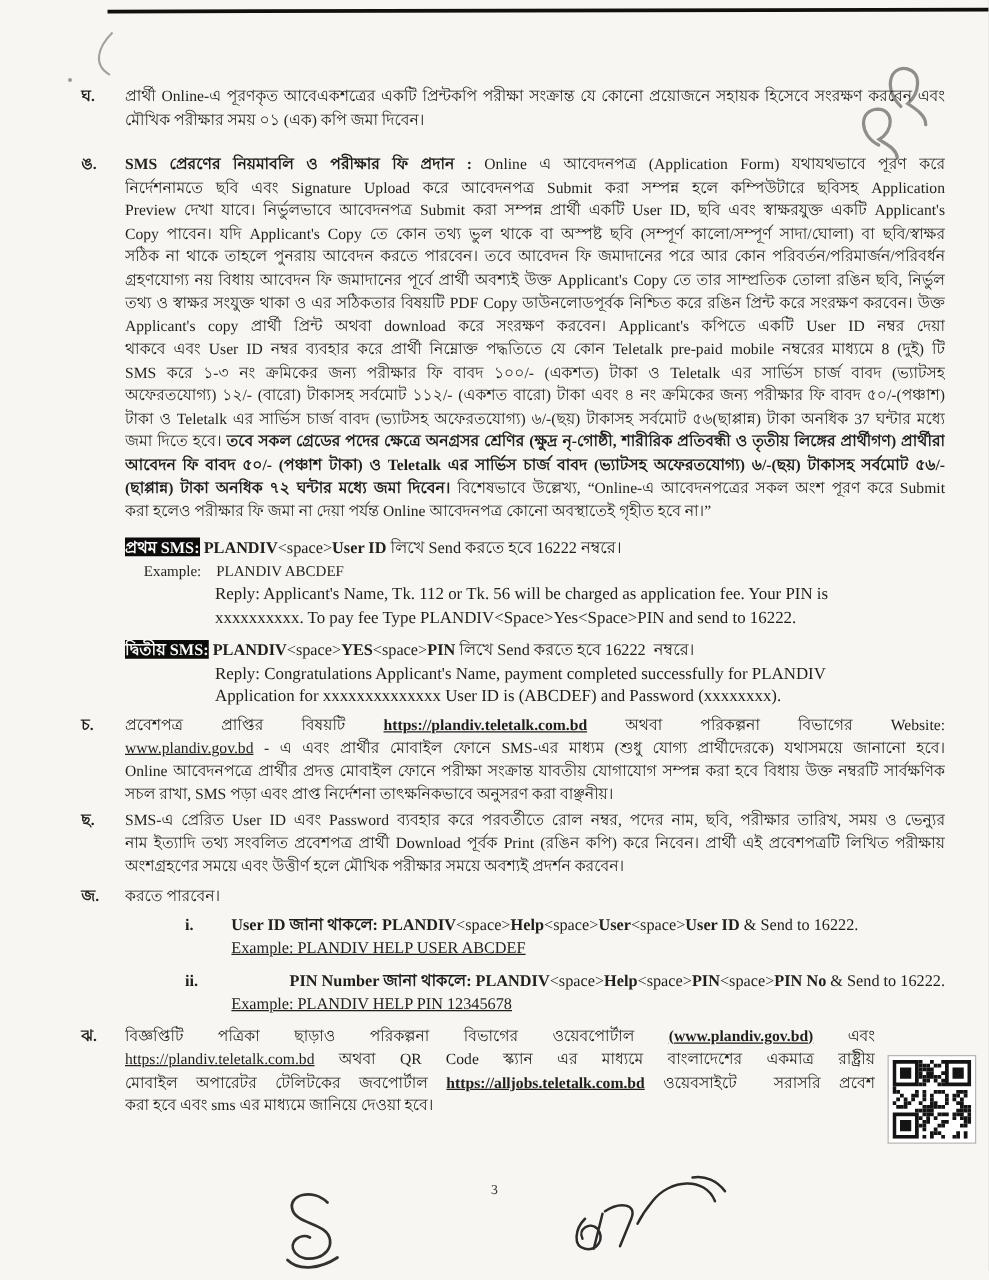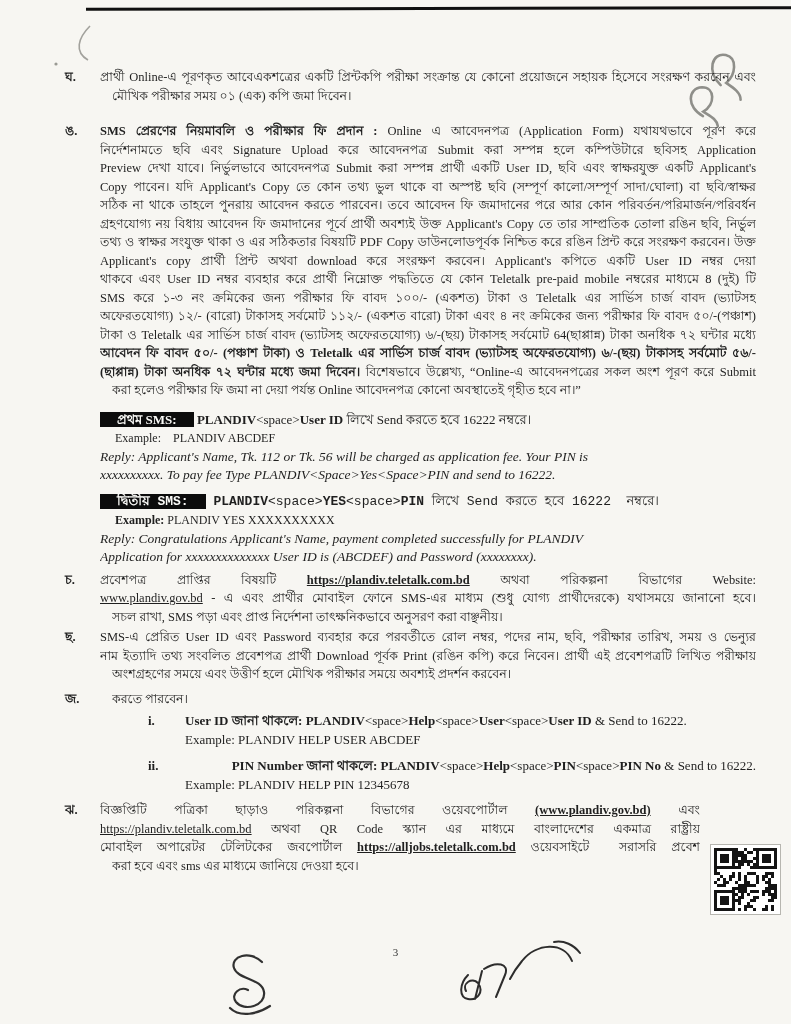--- a/index.html
+++ b/index.html
@@ -7,30 +7,30 @@
     position:relative;width:791px;height:1024px;margin:0 auto;
     background:#f7f6f2;overflow:hidden;
     font-family:"Liberation Serif", serif;color:#1f1f1f;
   }
   .top-line{position:absolute;left:86px;right:0;top:7px;height:3px;background:#101010;transform:rotate(-0.12deg);}
   .content{position:absolute;left:100px;top:68px;width:656px;}
   .group{position:relative;}
   .marker{position:absolute;left:-35px;top:0;font-weight:bold;font-size:12.5px;line-height:18.5px;}
   .line{line-height:18.5px;font-size:12.5px;white-space:pre-wrap;overflow:hidden;}
   .just .line{text-align:justify;text-align-last:justify;}
-  .just .line.end{text-align-last:left;margin-left:12px;}
+  .just .line.end{text-align-last:left;}
   .b{font-weight:bold;}
   .u{text-decoration:underline;}
-  .inv{background:#0c0c0c;color:#fbfbf8;font-weight:bold;padding:0 17px;}
+  .inv{background:#0c0c0c;color:#fbfbf8;font-weight:bold;padding:0 0;}
   .smsline .line{font-size:13px;}
   .example{margin-left:15px;} .example .line{font-size:12px;}
-  .reply{font-style:italic;} .reply .line{font-size:13.5px;}
+  .reply{margin-left:72px;} .reply .line{font-size:13.5px;}
   .list{margin-left:48px;padding-left:37px;} .list .marker{left:0;font-size:13px;}
   .list .line{font-size:13px;}
-  .list-example{margin-left:85px;} .list-example .line{font-size:13px;}
+  .list-example{margin-left:85px;} .list-example .line{font-size:13px;text-decoration:underline;}
   .qr-pad{padding-right:56px;}
   .page-number{position:absolute;left:0;right:0;top:946px;text-align:center;font-size:11px;color:#333;}
   .qr-box{position:absolute;left:710px;top:844px;background:#fff;border:1px solid #b7b6b0;padding:3px;line-height:0;}
   .sig,.hand{position:absolute;line-height:0;}
 </style>
 </head>
 <body>
 
 <div class="page">
   <div class="top-line"></div>
@@ -61,49 +61,48 @@
         <div class="line"><span>নির্দেশনামতে ছবি এবং Signature Upload করে আবেদনপত্র Submit করা সম্পন্ন হলে কম্পিউটারে ছবিসহ Application</span></div>
         <div class="line"><span>Preview দেখা যাবে। নির্ভুলভাবে আবেদনপত্র Submit করা সম্পন্ন প্রার্থী একটি User ID, ছবি এবং স্বাক্ষরযুক্ত একটি Applicant's</span></div>
         <div class="line"><span>Copy পাবেন। যদি Applicant's Copy তে কোন তথ্য ভুল থাকে বা অস্পষ্ট ছবি (সম্পূর্ণ কালো/সম্পূর্ণ সাদা/ঘোলা) বা ছবি/স্বাক্ষর</span></div>
         <div class="line"><span>সঠিক না থাকে তাহলে পুনরায় আবেদন করতে পারবেন। তবে আবেদন ফি জমাদানের পরে আর কোন পরিবর্তন/পরিমার্জন/পরিবর্ধন</span></div>
         <div class="line"><span>গ্রহণযোগ্য নয় বিধায় আবেদন ফি জমাদানের পূর্বে প্রার্থী অবশ্যই উক্ত Applicant's Copy তে তার সাম্প্রতিক তোলা রঙিন ছবি, নির্ভুল</span></div>
         <div class="line"><span>তথ্য ও স্বাক্ষর সংযুক্ত থাকা ও এর সঠিকতার বিষয়টি PDF Copy ডাউনলোডপূর্বক নিশ্চিত করে রঙিন প্রিন্ট করে সংরক্ষণ করবেন। উক্ত</span></div>
         <div class="line"><span>Applicant's copy প্রার্থী প্রিন্ট অথবা download করে সংরক্ষণ করবেন। Applicant's কপিতে একটি User ID নম্বর দেয়া</span></div>
         <div class="line"><span>থাকবে এবং User ID নম্বর ব্যবহার করে প্রার্থী নিম্নোক্ত পদ্ধতিতে যে কোন Teletalk pre-paid mobile নম্বরের মাধ্যমে 8 (দুই) টি</span></div>
         <div class="line"><span>SMS করে ১-৩ নং ক্রমিকের জন্য পরীক্ষার ফি বাবদ ১০০/- (একশত) টাকা ও Teletalk এর সার্ভিস চার্জ বাবদ (ভ্যাটসহ</span></div>
         <div class="line"><span>অফেরতযোগ্য) ১২/- (বারো) টাকাসহ সর্বমোট ১১২/- (একশত বারো) টাকা এবং ৪ নং ক্রমিকের জন্য পরীক্ষার ফি বাবদ ৫০/-(পঞ্চাশ)</span></div>
-        <div class="line"><span>টাকা ও Teletalk এর সার্ভিস চার্জ বাবদ (ভ্যাটসহ অফেরতযোগ্য) ৬/-(ছয়) টাকাসহ সর্বমোট 64(ছাপ্পান্ন) টাকা অনধিক ৭২ ঘন্টার মধ্যে</span></div>
+        <div class="line"><span>টাকা ও Teletalk এর সার্ভিস চার্জ বাবদ (ভ্যাটসহ অফেরতযোগ্য) ৬/-(ছয়) টাকাসহ সর্বমোট ৫৬(ছাপ্পান্ন) টাকা অনধিক 37 ঘন্টার মধ্যে</span></div>
+        <div class="line"><span>জমা দিতে হবে। </span><span class="b">তবে সকল গ্রেডের পদের ক্ষেত্রে অনগ্রসর শ্রেণির (ক্ষুদ্র নৃ-গোষ্ঠী, শারীরিক প্রতিবন্ধী ও তৃতীয় লিঙ্গের প্রার্থীগণ) প্রার্থীরা</span></div>
         <div class="line"><span class="b">আবেদন ফি বাবদ ৫০/- (পঞ্চাশ টাকা) ও Teletalk এর সার্ভিস চার্জ বাবদ (ভ্যাটসহ অফেরতযোগ্য) ৬/-(ছয়) টাকাসহ সর্বমোট ৫৬/-</span></div>
         <div class="line"><span class="b">(ছাপ্পান্ন) টাকা অনধিক ৭২ ঘন্টার মধ্যে জমা দিবেন।</span><span> বিশেষভাবে উল্লেখ্য, “Online-এ আবেদনপত্রের সকল অংশ পূরণ করে Submit</span></div>
         <div class="line end"><span>করা হলেও পরীক্ষার ফি জমা না দেয়া পর্যন্ত Online আবেদনপত্র কোনো অবস্থাতেই গৃহীত হবে না।”</span></div>
       </div>
       <div class="group smsline" style="margin-top: 11px;">
         <div class="line"><span class="inv">প্রথম SMS:</span><span> </span><span class="b">PLANDIV</span><span>&lt;space&gt;</span><span class="b">User ID</span><span> লিখে Send করতে হবে 16222 নম্বরে।</span></div>
       </div>
       <div class="group example">
         <div class="line"><span>Example:    PLANDIV ABCDEF</span></div>
       </div>
       <div class="group reply">
         <div class="line"><span>Reply: Applicant's Name, Tk. 112 or Tk. 56 will be charged as application fee. Your PIN is</span></div>
         <div class="line"><span>xxxxxxxxxx. To pay fee Type PLANDIV&lt;Space&gt;Yes&lt;Space&gt;PIN and send to 16222.</span></div>
       </div>
-      <div class="group smsline" style="margin-top: 8px; font-family: Liberation Mono, monospace;">
+      <div class="group smsline" style="margin-top: 8px;">
         <div class="line"><span class="inv">দ্বিতীয় SMS:</span><span> </span><span class="b">PLANDIV</span><span>&lt;space&gt;</span><span class="b">YES</span><span>&lt;space&gt;</span><span class="b">PIN</span><span> লিখে Send করতে হবে 16222  নম্বরে।</span></div>
-      </div>
-      <div class="group example">
-        <div class="line"><span class="b">Example:</span><span> PLANDIV YES XXXXXXXXXX</span></div>
       </div>
       <div class="group reply">
         <div class="line"><span>Reply: Congratulations Applicant's Name, payment completed successfully for PLANDIV</span></div>
         <div class="line"><span>Application for xxxxxxxxxxxxxx User ID is (ABCDEF) and Password (xxxxxxxx).</span></div>
       </div>
       <div class="group body just" style="margin-top: 4px;">
         <span class="marker">চ.</span>
         <div class="line"><span>প্রবেশপত্র প্রাপ্তির বিষয়টি </span><span class="b u">https://plandiv.teletalk.com.bd</span><span> অথবা পরিকল্পনা বিভাগের Website:</span></div>
         <div class="line"><span class="u">www.plandiv.gov.bd</span><span> - এ এবং প্রার্থীর মোবাইল ফোনে SMS-এর মাধ্যম (শুধু যোগ্য প্রার্থীদেরকে) যথাসময়ে জানানো হবে।</span></div>
+        <div class="line"><span>Online আবেদনপত্রে প্রার্থীর প্রদত্ত মোবাইল ফোনে পরীক্ষা সংক্রান্ত যাবতীয় যোগাযোগ সম্পন্ন করা হবে বিধায় উক্ত নম্বরটি সার্বক্ষণিক</span></div>
         <div class="line end"><span>সচল রাখা, SMS পড়া এবং প্রাপ্ত নির্দেশনা তাৎক্ষনিকভাবে অনুসরণ করা বাঞ্ছনীয়।</span></div>
       </div>
       <div class="group body just" style="margin-top: 2px;">
         <span class="marker">ছ.</span>
         <div class="line"><span>SMS-এ প্রেরিত User ID এবং Password ব্যবহার করে পরবর্তীতে রোল নম্বর, পদের নাম, ছবি, পরীক্ষার তারিখ, সময় ও ভেন্যুর</span></div>
         <div class="line"><span>নাম ইত্যাদি তথ্য সংবলিত প্রবেশপত্র প্রার্থী Download পূর্বক Print (রঙিন কপি) করে নিবেন। প্রার্থী এই প্রবেশপত্রটি লিখিত পরীক্ষায়</span></div>
         <div class="line end"><span>অংশগ্রহণের সময়ে এবং উত্তীর্ণ হলে মৌখিক পরীক্ষার সময়ে অবশ্যই প্রদর্শন করবেন।</span></div>
       </div>
       <div class="group body just" style="margin-top: 6px;">
         <span class="marker">জ.</span>

